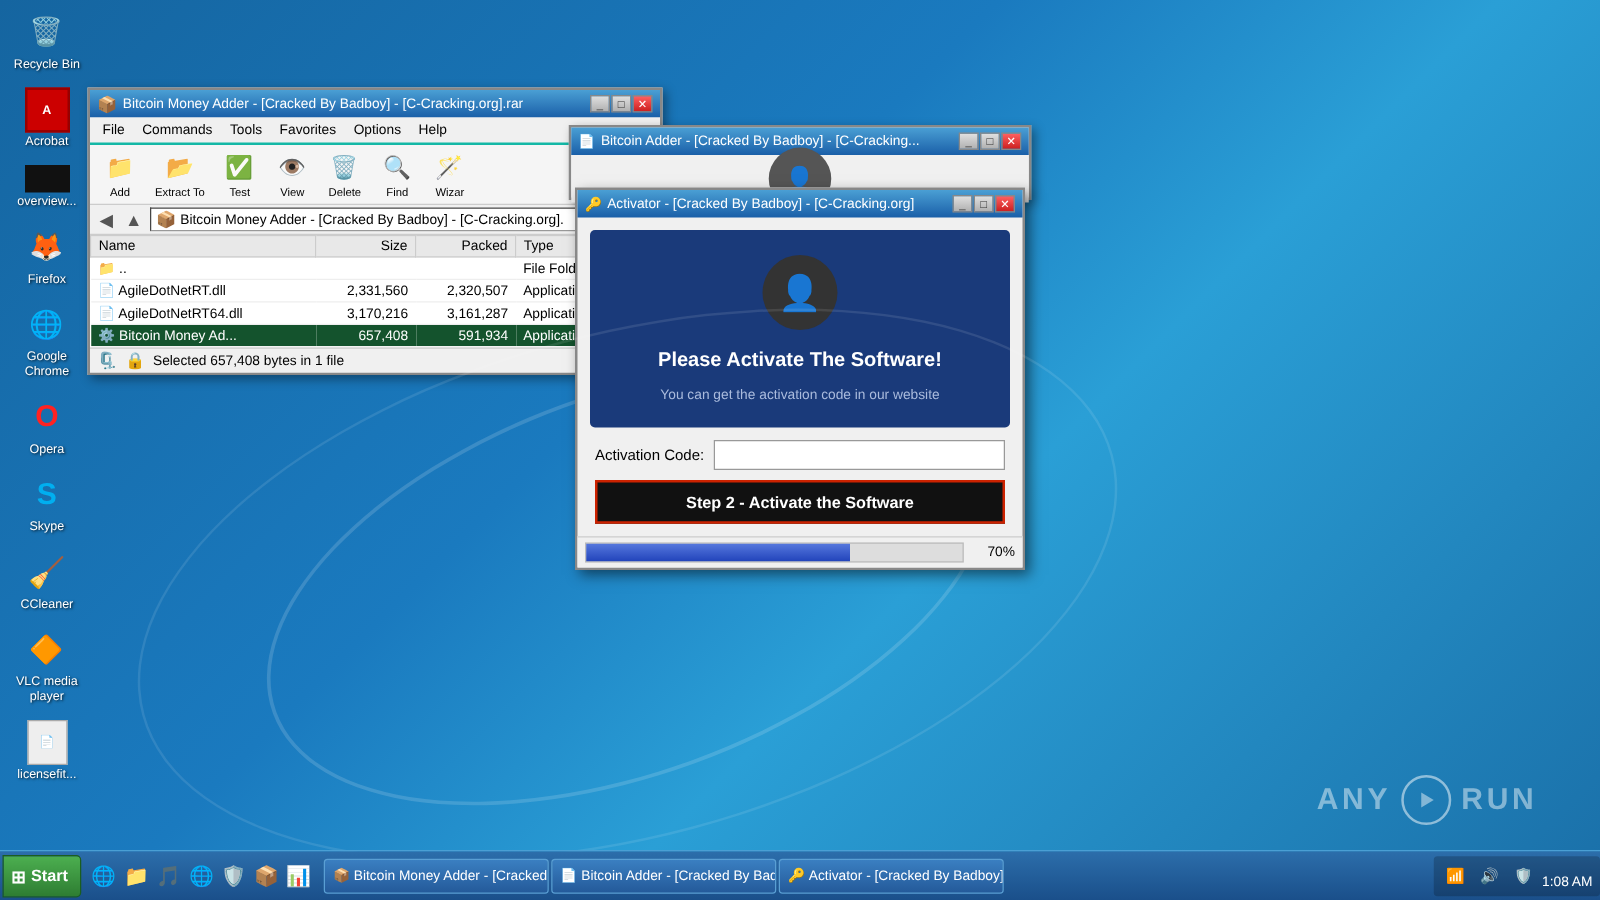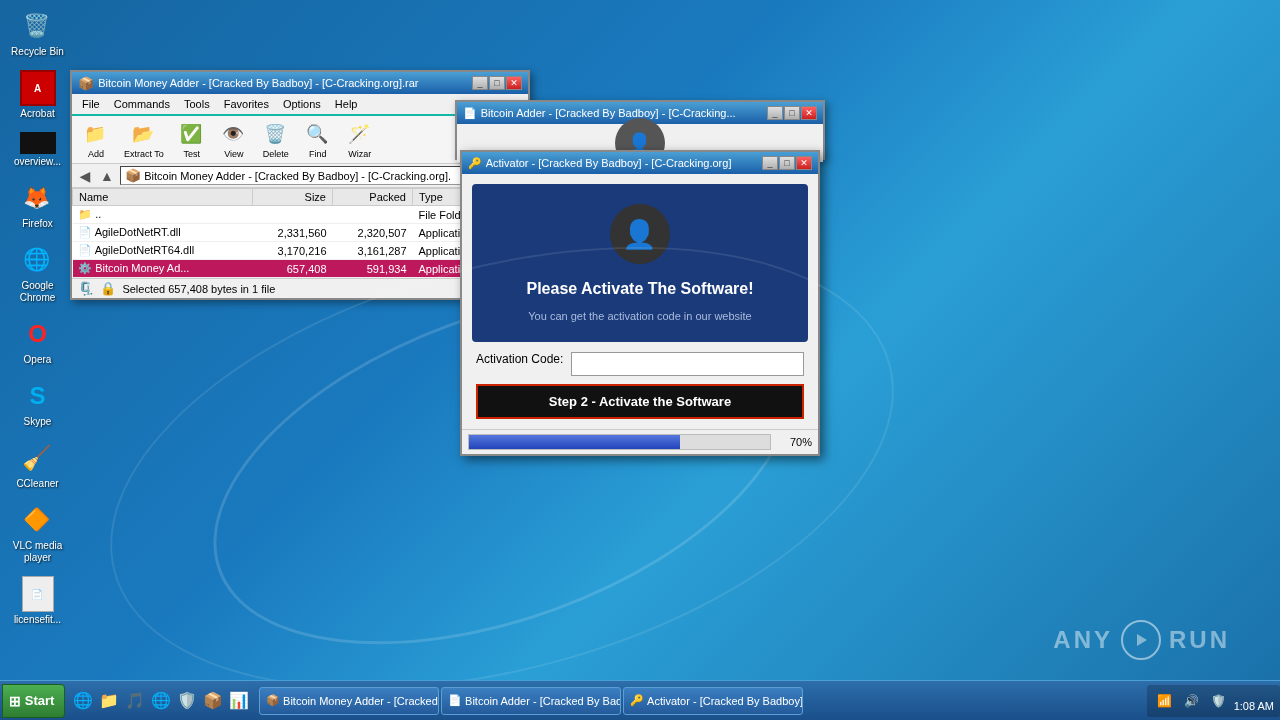--- a/index.html
+++ b/index.html
@@ -349,21 +349,21 @@
       font-weight: normal;
       cursor: pointer;
     }
 
     .file-table td {
       border-bottom: 1px solid #eee;
       padding: 2px 6px;
       white-space: nowrap;
       overflow: hidden;
     }
-    .file-table tr.selected { background: #be185d; color: white; }
+    .file-table tr.selected { background: #14532d; color: white; }
 
     .status-bar {
       background: #f0f0f0;
       border-top: 1px solid #ccc;
       font-size: 11px;
       padding: 2px 6px;
       display: flex;
       align-items: center;
       gap: 6px;
       height: 20px;
@@ -440,21 +440,21 @@
       font-size: 13px;
       font-weight: bold;
       padding: 8px 20px;
       width: 100%;
       cursor: pointer;
       text-align: center;
     }
 
     .activation-code-row {
       display: flex;
-      align-items: flex-start;
+      align-items: center;
       gap: 8px;
       margin-bottom: 8px;
       padding: 0 4px;
     }
 
     .activation-label {
       font-size: 12px;
       white-space: nowrap;
     }
 

